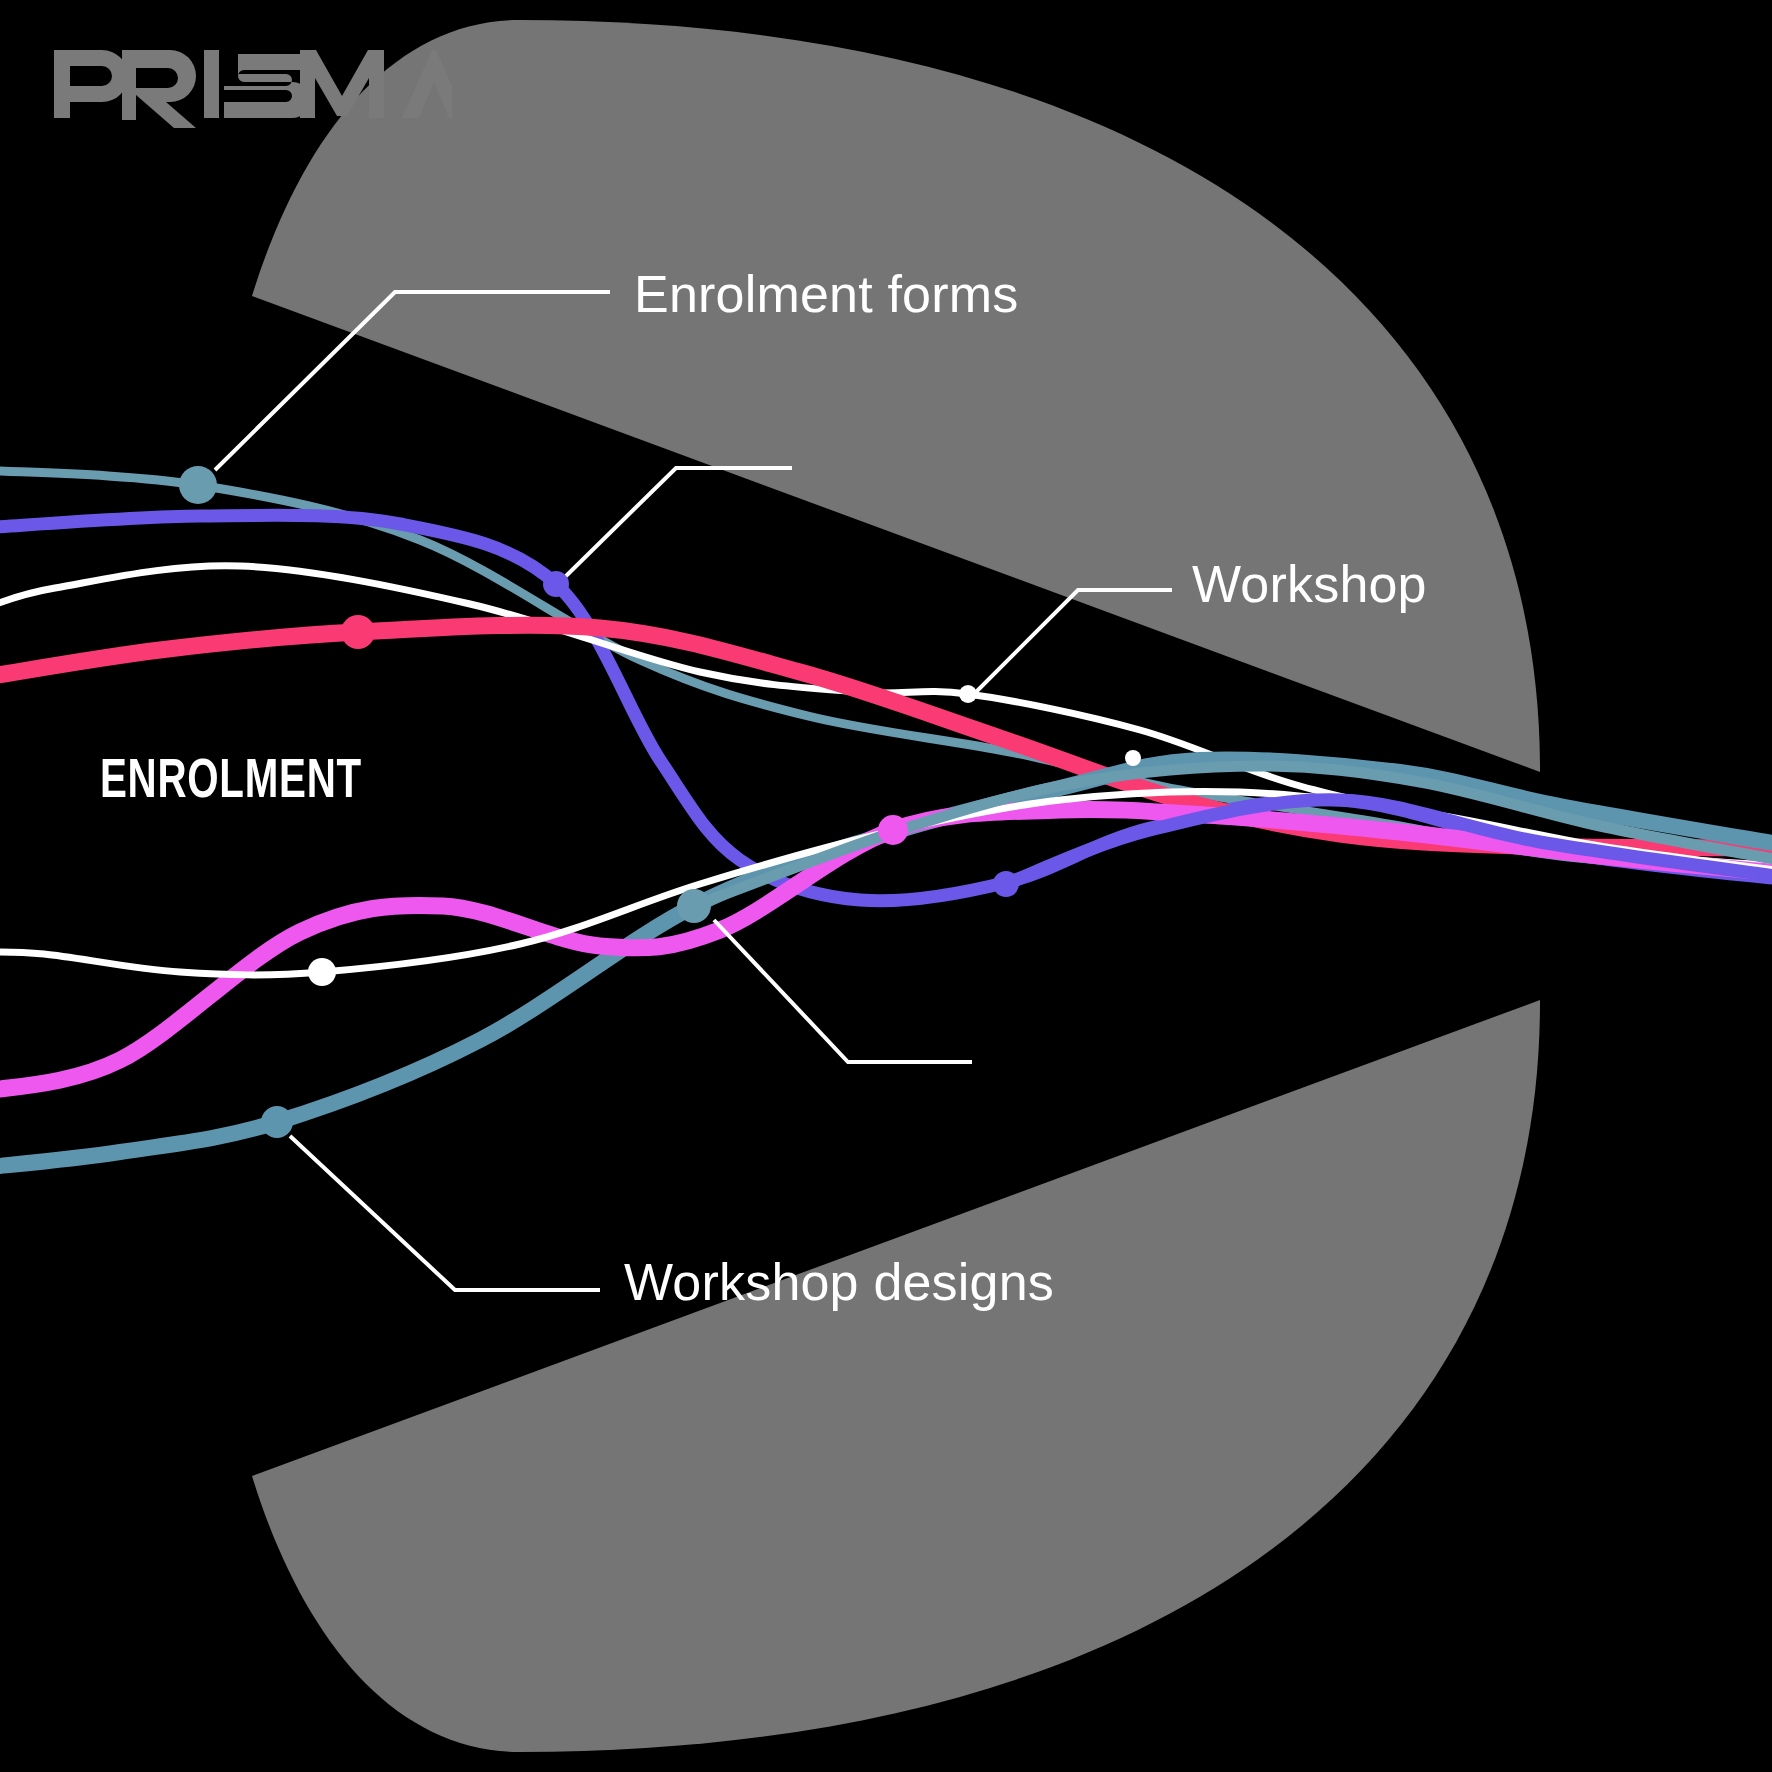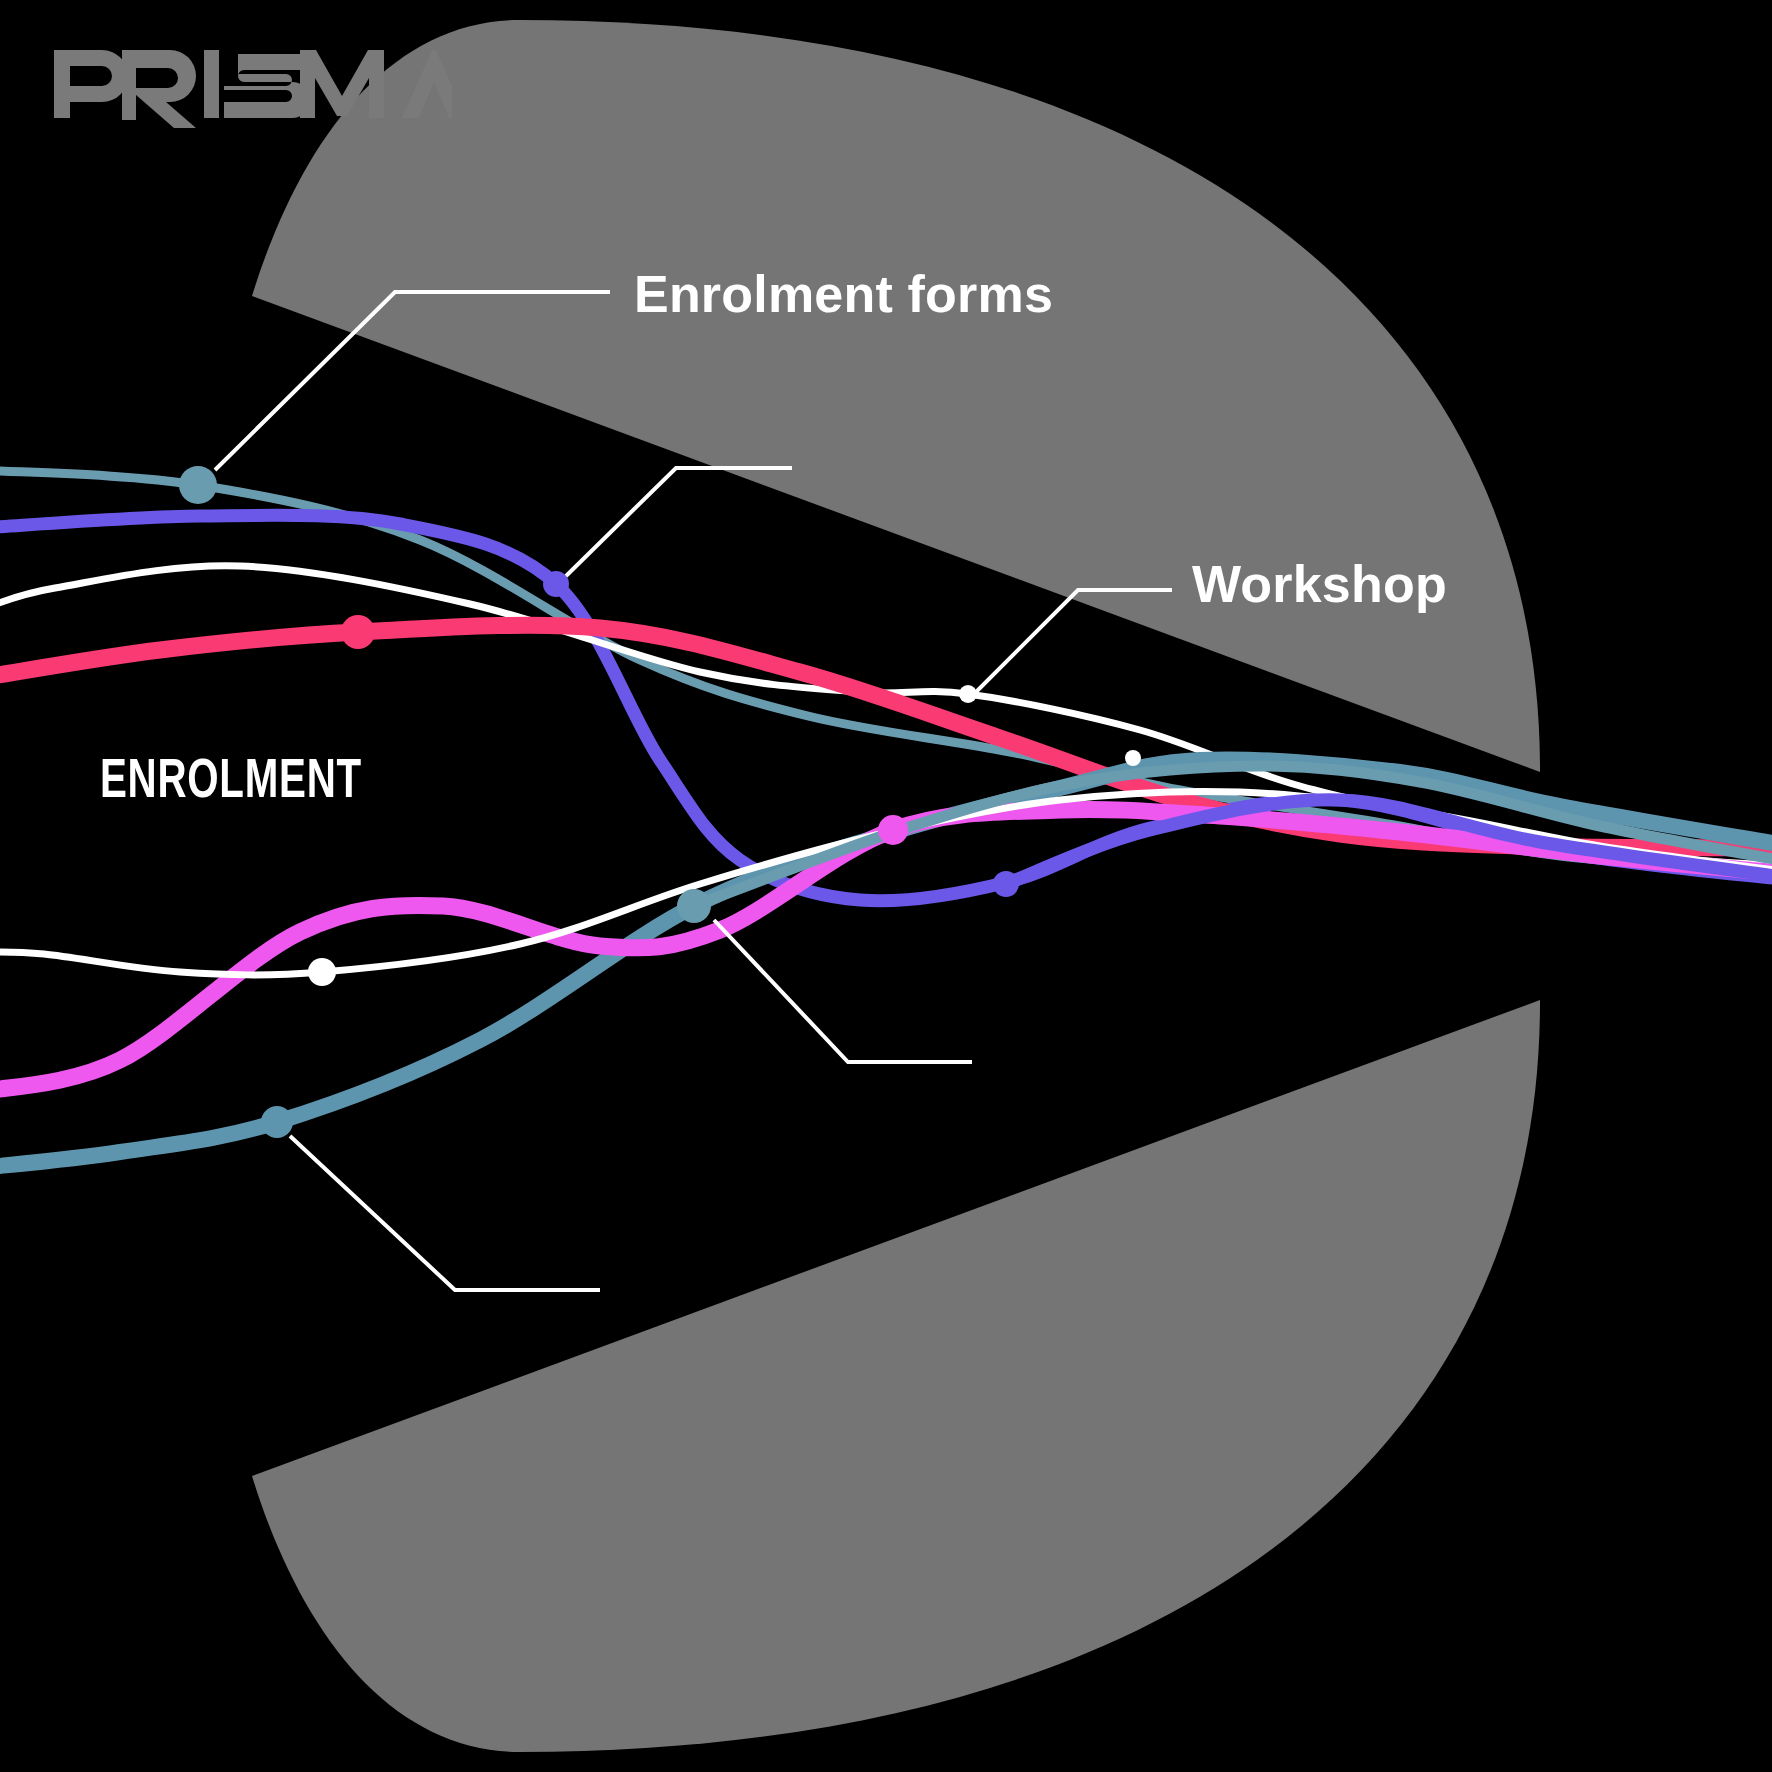--- a/index.html
+++ b/index.html
@@ -23,21 +23,21 @@
     top: 40px;
     width: 400px;
     height: 90px;
   }
 
   .label-text {
     position: absolute;
     color: #ffffff;
     font-family: "Liberation Sans", sans-serif;
     font-size: 52px;
-    font-weight: 700;
+    font-weight: 400;
     letter-spacing: 0.2px;
     white-space: nowrap;
     line-height: 1;
   }
 
   .section-title {
     position: absolute;
     color: #ffffff;
     font-family: "Liberation Sans", sans-serif;
     font-size: 56px;
@@ -118,14 +118,15 @@
 
         <path d="M350 78 l30 -68 h4 l30 68 h-17 l-15 -36 l-15 36 z"></path>
       </g>
     </svg>
   </div>
 
   <div class="section-title" style="left:100px; top:750px;">ENROLMENT</div>
 
   <div class="label-text" id="lbl0" style="left: 634px; top: 268px; color: rgb(255, 255, 255);">Enrolment forms</div>
   <div class="label-text" id="lbl2" style="left: 1192px; top: 558px; color: rgb(255, 255, 255);">Workshop</div>
+  <div class="label-text" id="lbl4" style="left: 624px; top: 1256px; color: rgb(255, 255, 255);">Workshop designs</div>
 
 </div>
 
 </body></html>

